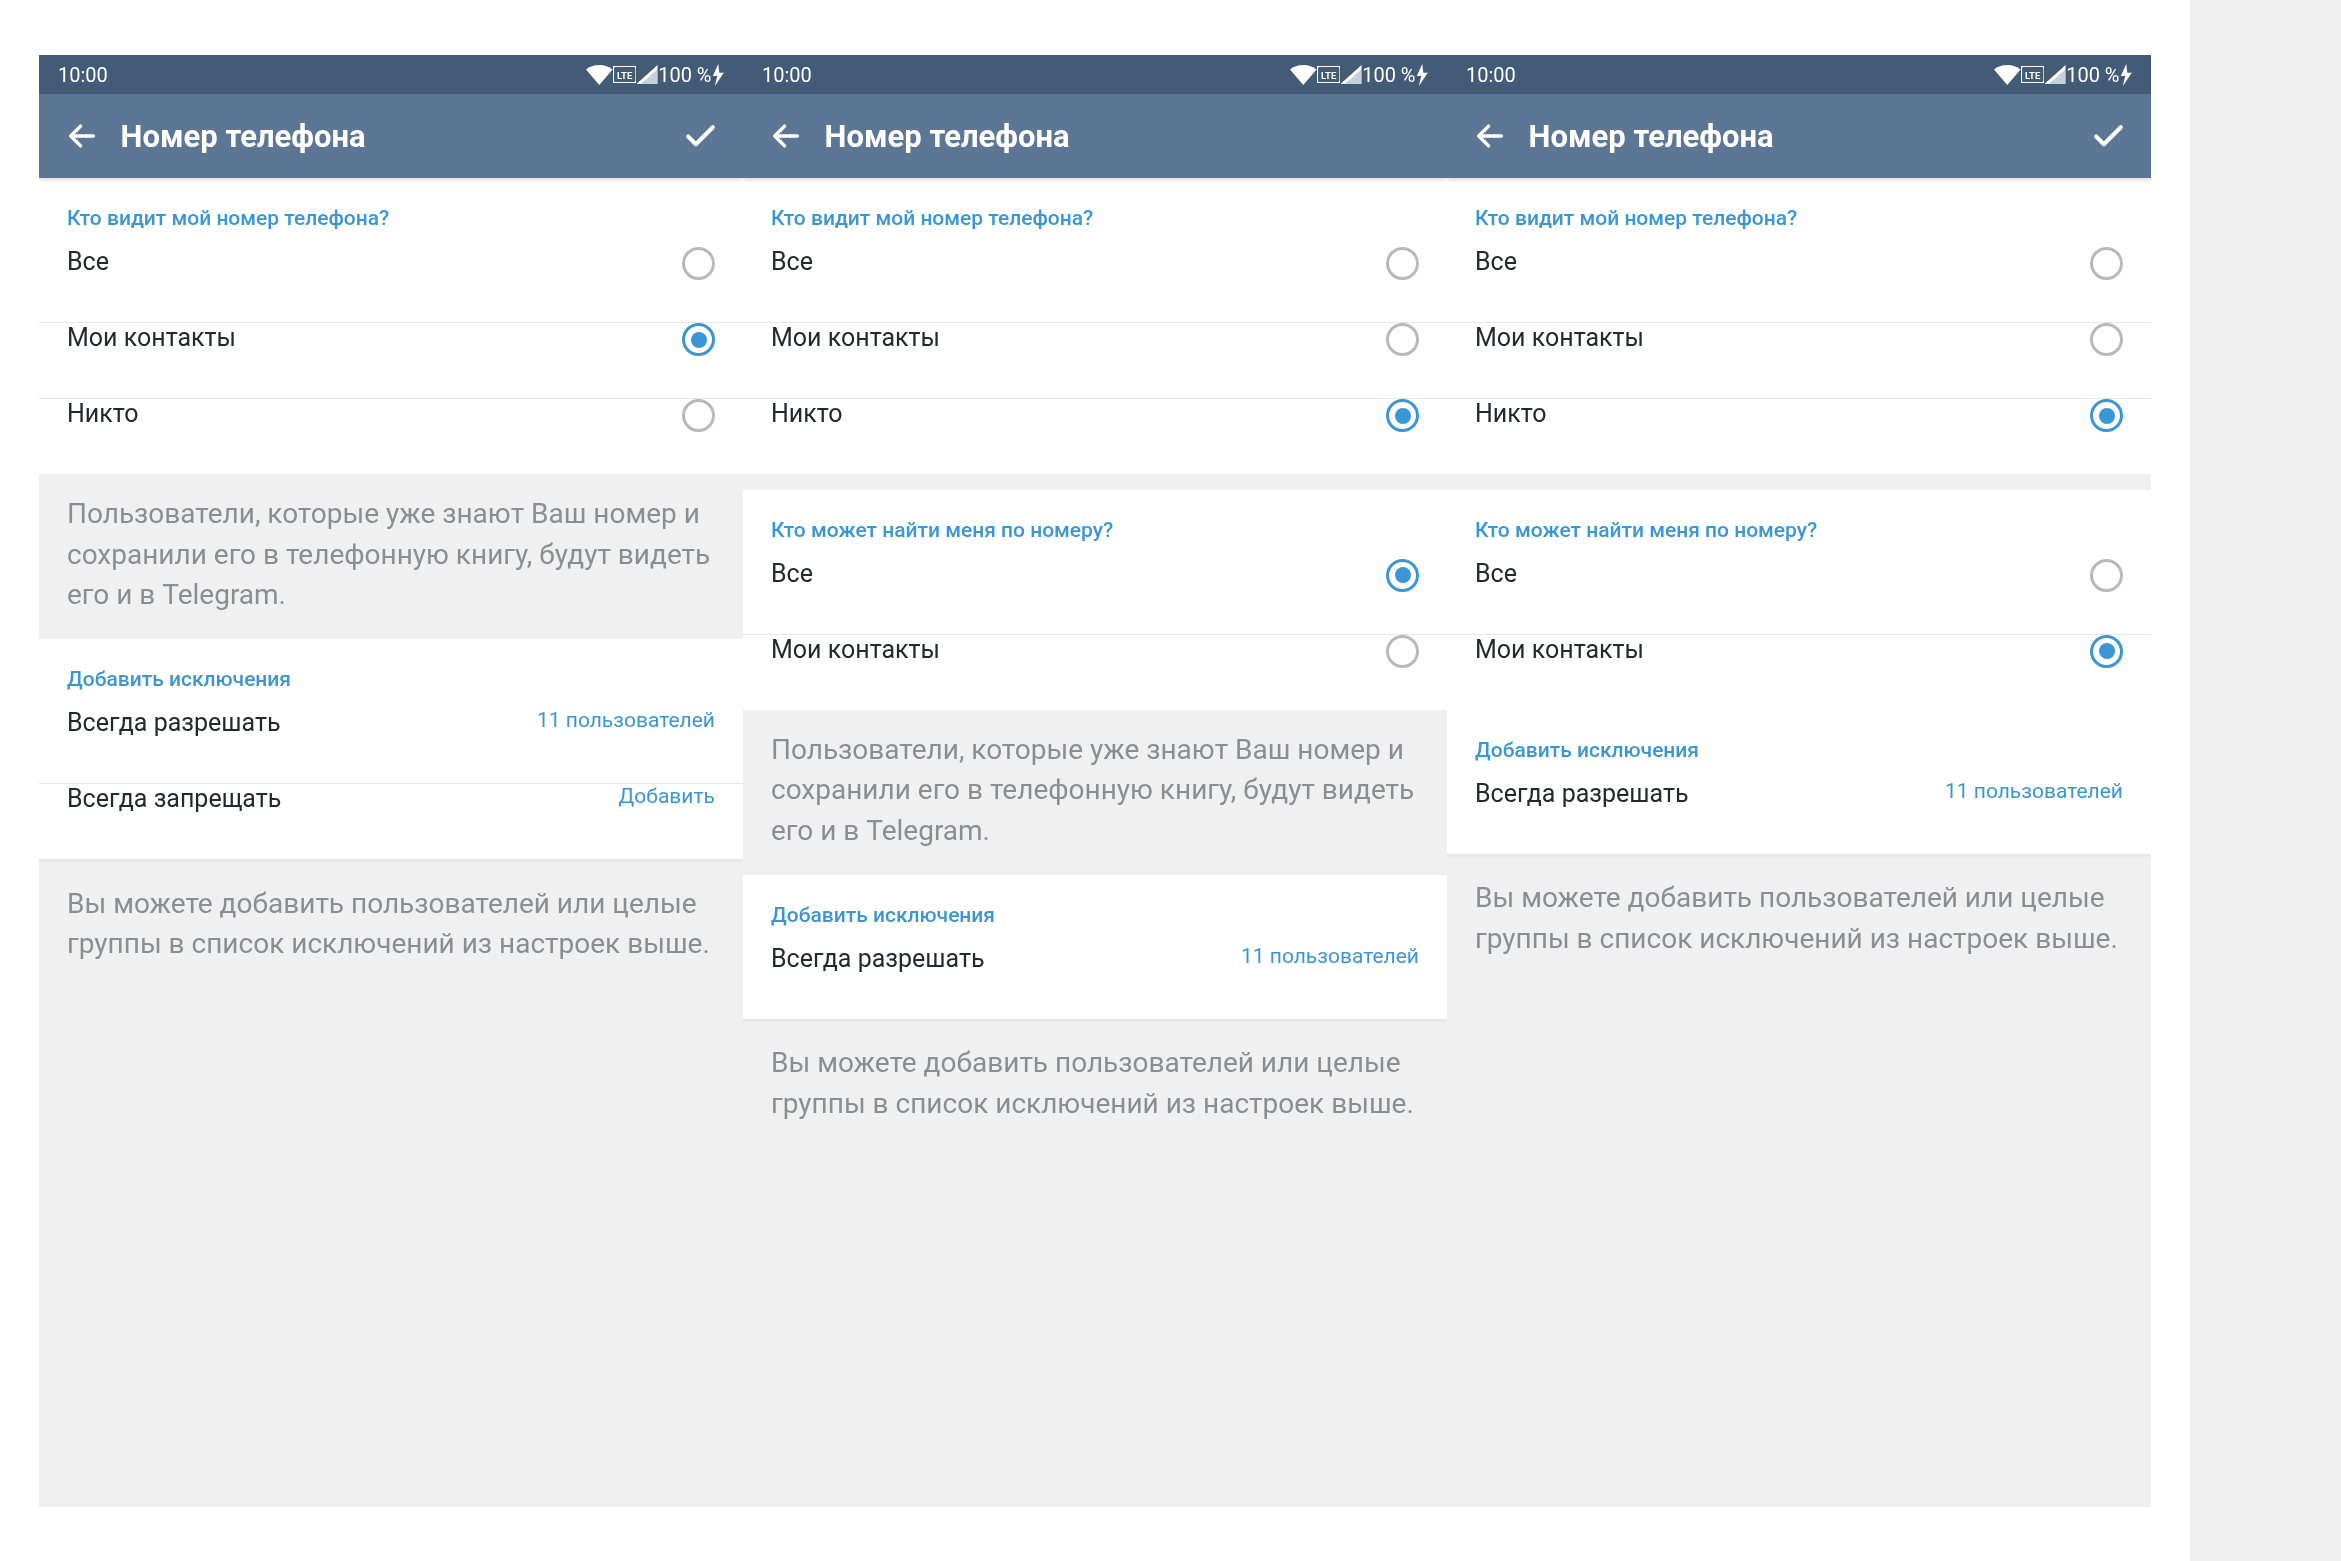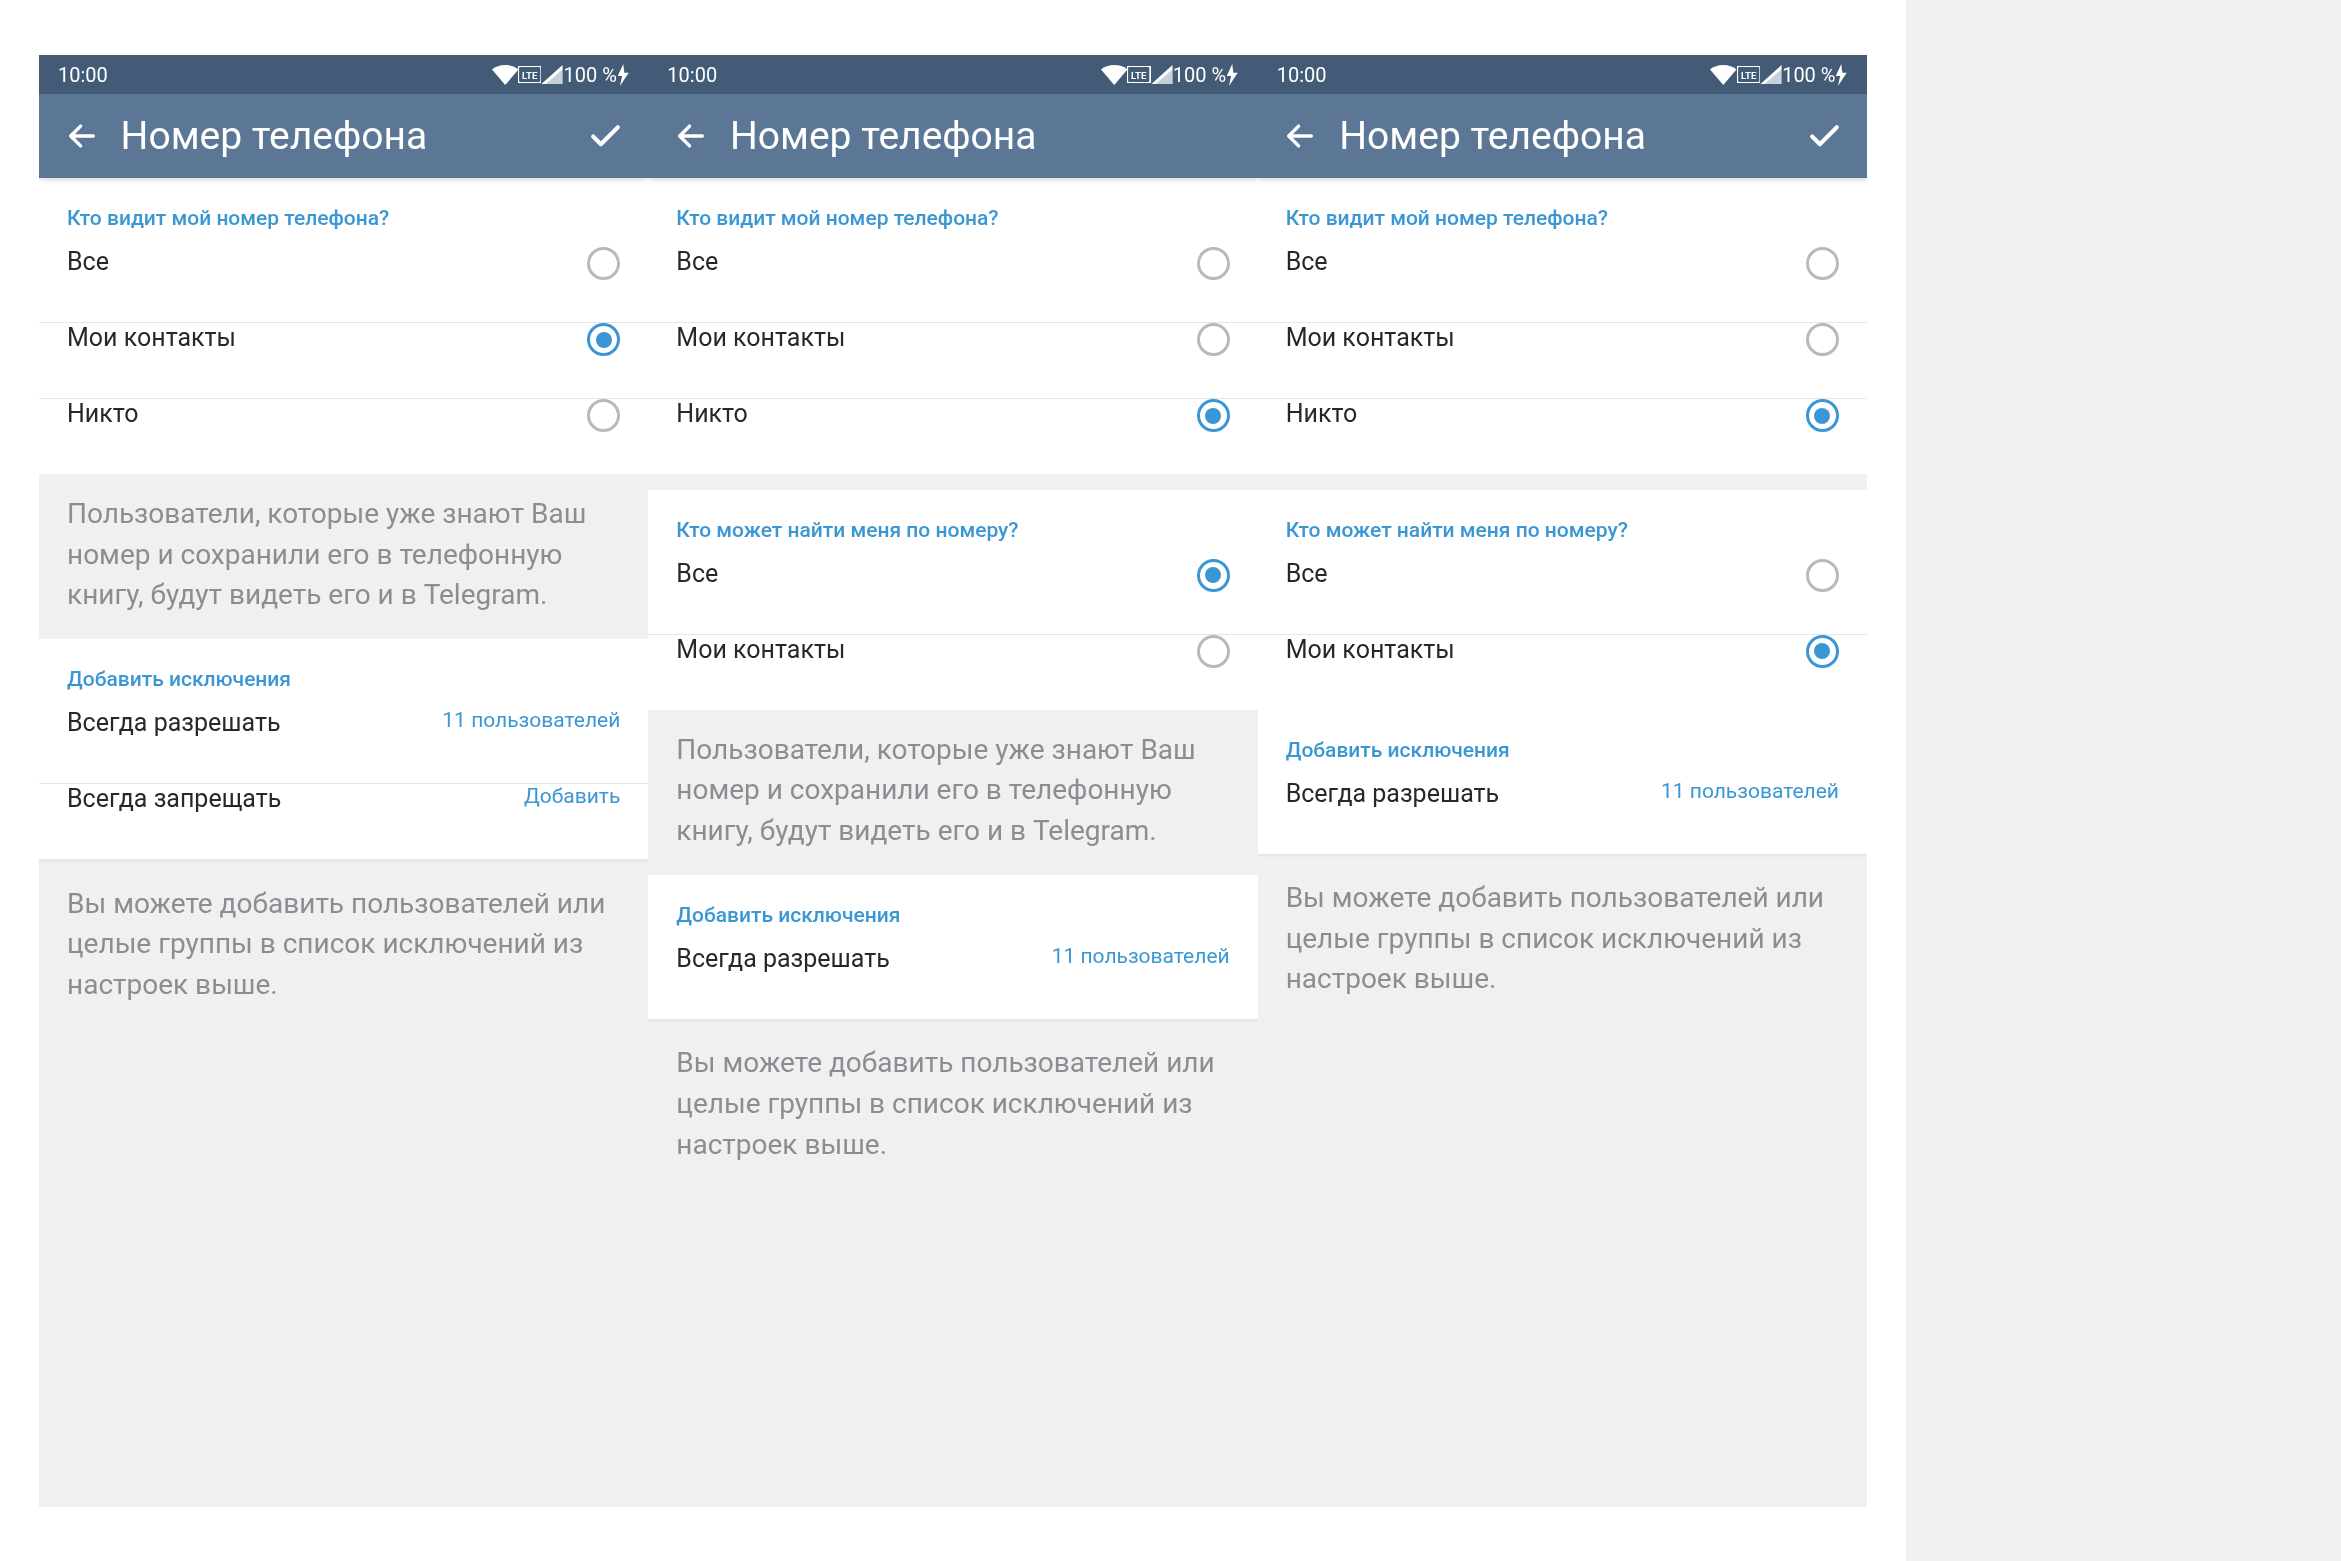--- a/index.html
+++ b/index.html
@@ -9,21 +9,21 @@
     --header:#5b7795;
     --status:#435b76;
     --text:#26292c;
     --muted:#8a8e92;
     --accent:#3b97d3;
     --divider:#e6e6e6;
     --radio-off:#b7b9bb;
   }
   html,body{margin:0;padding:0;background:var(--bg-page);font-family:-apple-system,BlinkMacSystemFont,"Segoe UI",Roboto,Helvetica,Arial,sans-serif;}
   .stage{
-    width:1906px;height:1561px;
+    width:2190px;height:1561px;
     box-sizing:border-box;
     padding:55px 39px;
     display:flex;
     justify-content:space-around;
     align-items:flex-start;
     background:#ffffff;
   }
   .phone{
     width:706px;
     height:1452px;
@@ -41,21 +41,21 @@
   .status-right{display:flex;align-items:center;gap:0;}
   .status-right svg{display:block;}
   
   .header{
     height:84px;background:var(--header);color:#fff;
     display:flex;align-items:center;padding:0 19px;
     box-shadow:0 3.1px 4.7px rgba(0,0,0,.15);
     position:relative;z-index:2;
   }
   .header .back{flex:0 0 47px;display:flex;align-items:center;justify-content:center;}
-  .header .title{flex:1;font-size:39px;font-weight:400;padding-left:15.6px;}
+  .header .title{flex:1;font-size:31px;font-weight:700;padding-left:15.6px;}
   .header .confirm{flex:0 0 47px;display:flex;align-items:center;justify-content:center;}
   .content{flex:1;overflow:hidden;}
   .section-title{
     color:var(--accent);font-size:21px;font-weight:500;
     padding:28px 28px 17px;background:var(--bg-card);
   }
   .row{
     background:var(--bg-card);
     min-height:75px;
     display:flex;align-items:flex-start;justify-content:space-between;

